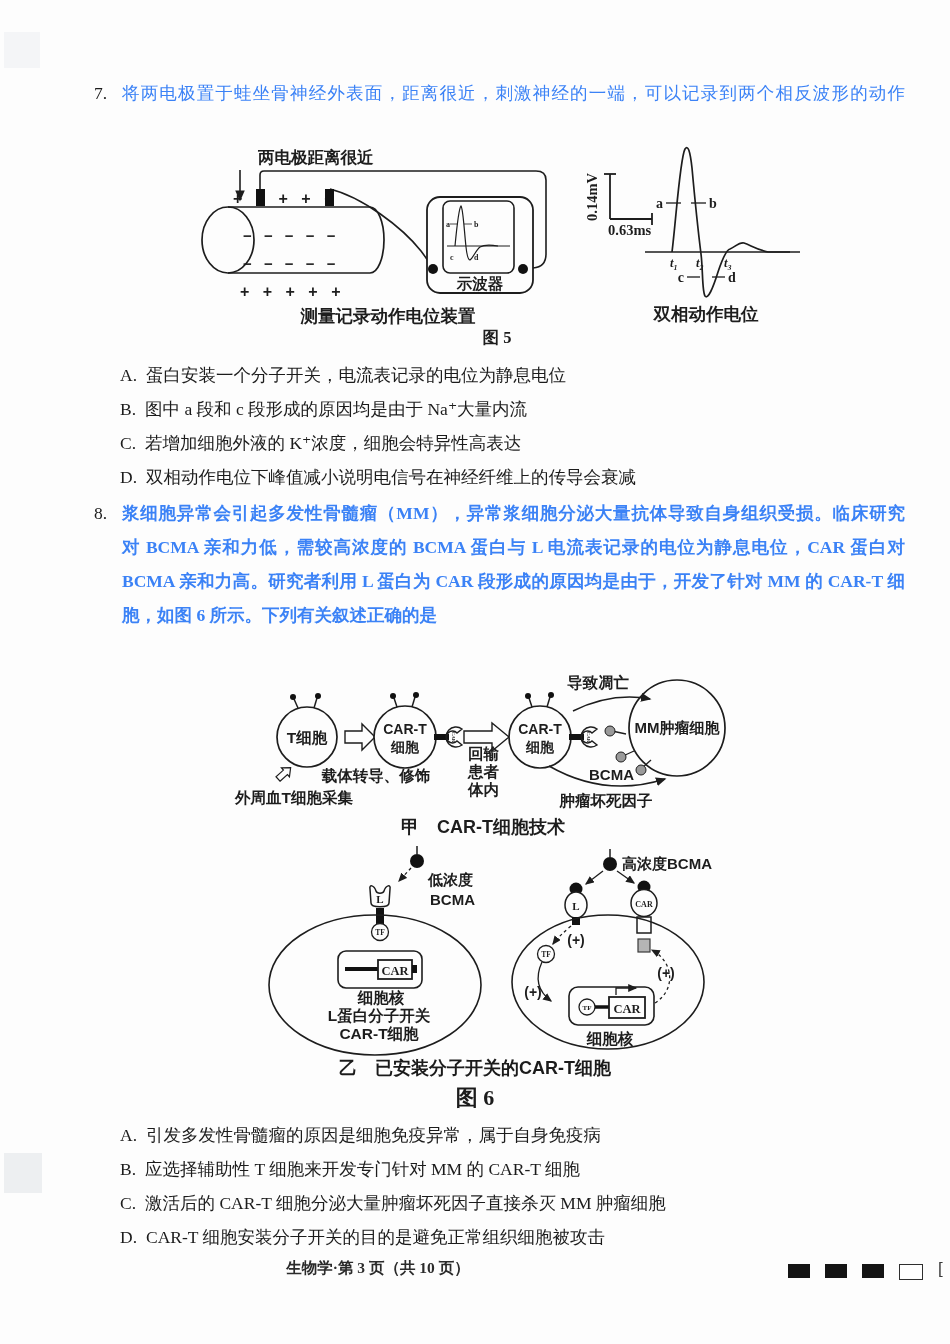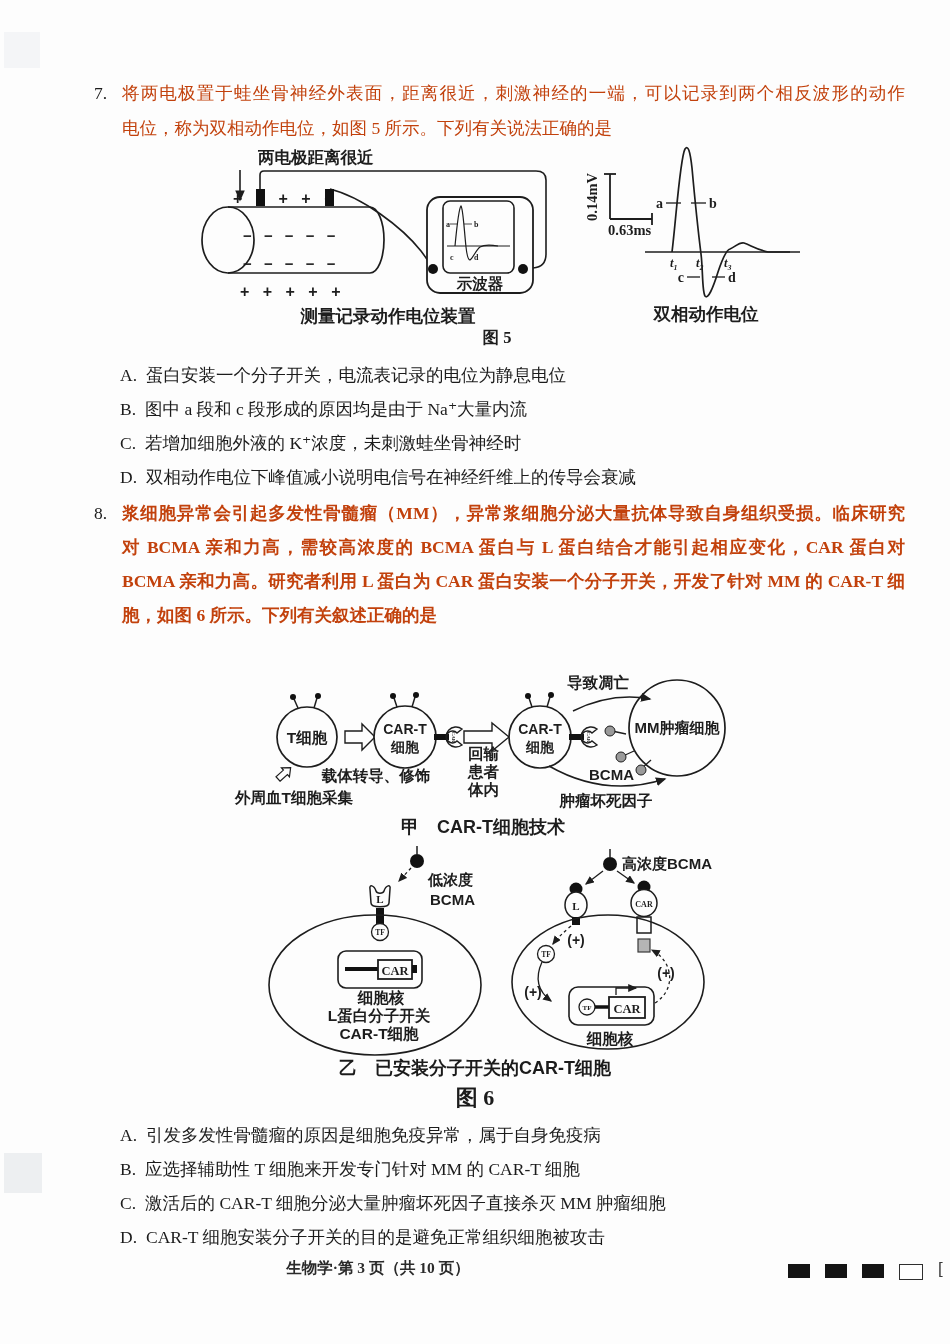--- a/index.html
+++ b/index.html
@@ -1,21 +1,21 @@
 <!DOCTYPE html>
 <html><head>
 <meta charset="utf-8">
 <style>
   html,body{margin:0;padding:0;background:#ffffff;}
   .page{
     position:relative;width:950px;height:1344px;background:#fdfdfd;overflow:hidden;
     font-family:"Liberation Serif","DejaVu Serif",serif;color:#1e1e1e;
   }
   
-  .stem{position:absolute;font-size:17.5px;color:#c2410c;}
+  .stem{position:absolute;font-size:17.5px;color:#3b82f6;}
   .qnum{position:absolute;font-size:17.5px;color:#1c1c1c;}
   .stem-line{width:783px;text-align:justify;text-align-last:justify;}
   .stem-line.last{text-align-last:left;}
   .q7-stem .stem-line{line-height:35px;}
   .q8-stem .stem-line{line-height:34px;font-weight:bold;}
   
   .options{position:absolute;left:120px;}
   .opt{display:flex;height:34px;line-height:34px;font-size:17.5px;color:#1c1c1c;}
   .opt .lbl{margin-right:9px;}
   
@@ -39,21 +39,20 @@
 <body>
 
 <div class="page">
 
   <div class="artifact" style="left:4px;top:32px;width:36px;height:36px;background:#f4f5f7;"></div>
   <div class="artifact" style="left:4px;top:1153px;width:38px;height:40px;background:#edeff1;"></div>
 
   <span class="qnum" style="left:94px;top:76px;line-height:35px;">7.</span>
   <div class="stem q7-stem" style="left:122px;top:76px;">
     <div class="stem-line">将两电极置于蛙坐骨神经外表面，距离很近，刺激神经的一端，可以记录到两个相反波形的动作</div>
-    <div class="stem-line last">电位，称为双相动作电位，如图 5 所示。下列有关说法正确的是</div>
   </div>
 
   <svg class="fig-svg" style="left:185px;top:140px;" width="735" height="212" viewBox="185 140 735 212">
     <defs>
       <marker id="ah5" markerWidth="8" markerHeight="8" refX="6" refY="3" orient="auto">
         <path d="M0,0 L7,3 L0,6 Z" fill="#1d1d1d"></path>
       </marker>
     </defs>
 
     <g>
@@ -128,33 +127,33 @@
     <div class="opt">
       <span class="lbl">A.</span>
       <span>蛋白安装一个分子开关，电流表记录的电位为静息电位</span>
     </div>
     <div class="opt">
       <span class="lbl">B.</span>
       <span>图中 a 段和 c 段形成的原因均是由于 Na⁺大量内流</span>
     </div>
     <div class="opt">
       <span class="lbl">C.</span>
-      <span>若增加细胞外液的 K⁺浓度，未刺激蛙坐骨神经时</span>
+      <span>若增加细胞外液的 K⁺浓度，细胞会特异性高表达</span>
     </div>
     <div class="opt">
       <span class="lbl">D.</span>
       <span>双相动作电位下峰值减小说明电信号在神经纤维上的传导会衰减</span>
     </div>
   </div>
 
   <span class="qnum" style="left:94px;top:496px;line-height:34px;">8.</span>
   <div class="stem q8-stem" style="left:122px;top:496px;">
     <div class="stem-line">浆细胞异常会引起多发性骨髓瘤（MM），异常浆细胞分泌大量抗体导致自身组织受损。临床研究</div>
-    <div class="stem-line">对 BCMA 亲和力高，需较高浓度的 BCMA 蛋白与 L 蛋白结合才能引起相应变化，CAR 蛋白对</div>
-    <div class="stem-line">BCMA 亲和力高。研究者利用 L 蛋白为 CAR 蛋白安装一个分子开关，开发了针对 MM 的 CAR-T 细</div>
+    <div class="stem-line">对 BCMA 亲和力低，需较高浓度的 BCMA 蛋白与 L 电流表记录的电位为静息电位，CAR 蛋白对</div>
+    <div class="stem-line">BCMA 亲和力高。研究者利用 L 蛋白为 CAR 段形成的原因均是由于，开发了针对 MM 的 CAR-T 细</div>
     <div class="stem-line last">胞，如图 6 所示。下列有关叙述正确的是</div>
   </div>
 
   <svg class="fig-svg" style="left:230px;top:666px;" width="560" height="174" viewBox="230 666 560 174">
     <defs>
       <marker id="ah6a" markerWidth="8" markerHeight="8" refX="6" refY="3" orient="auto">
         <path d="M0,0 L7,3 L0,6 Z" fill="#1d1d1d"></path>
       </marker>
     </defs>
 

